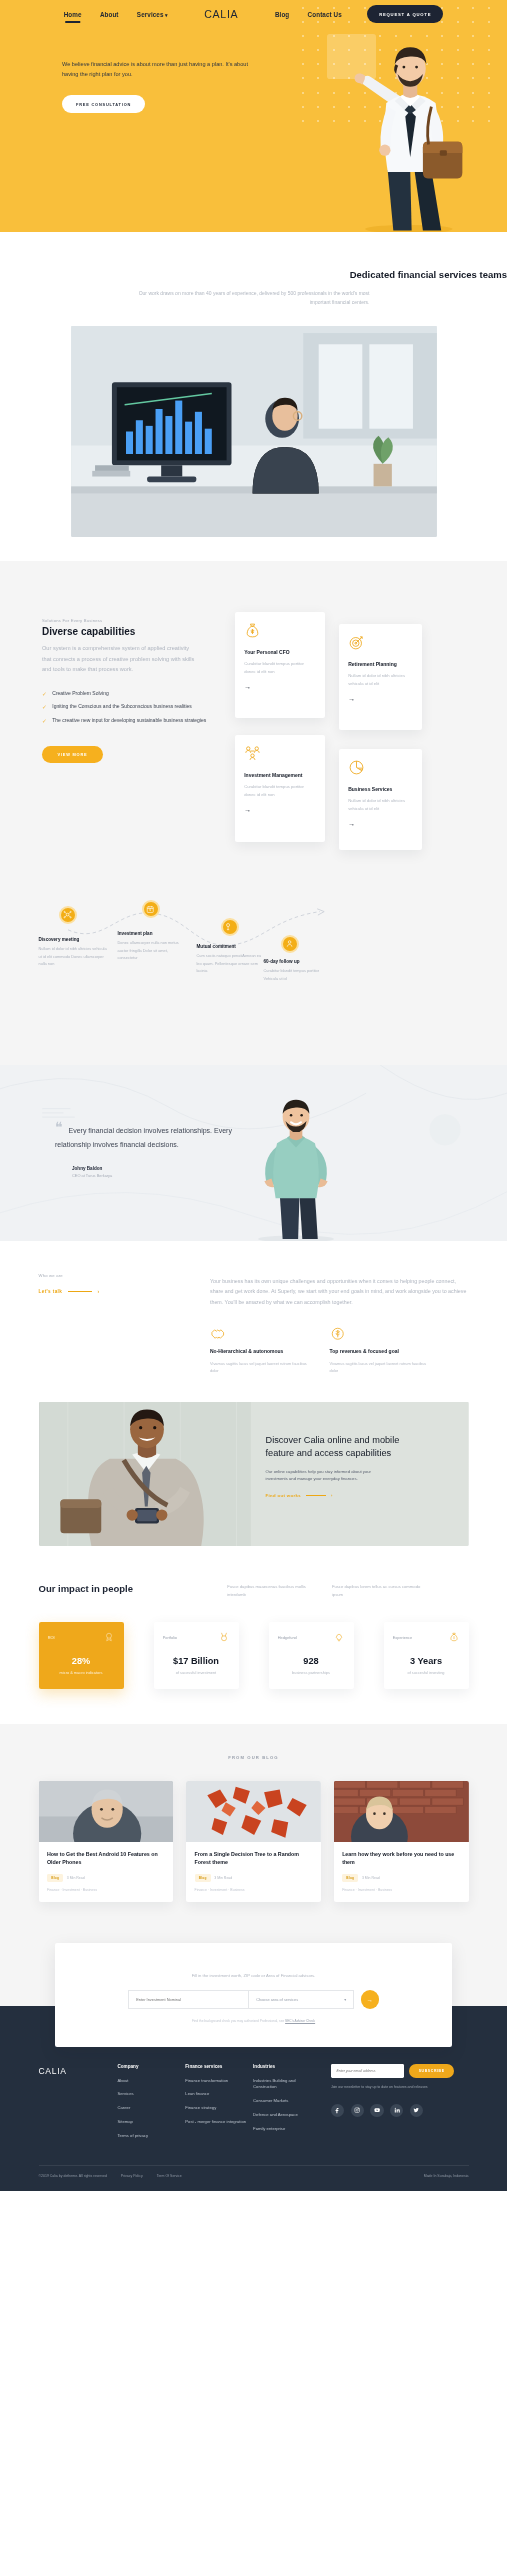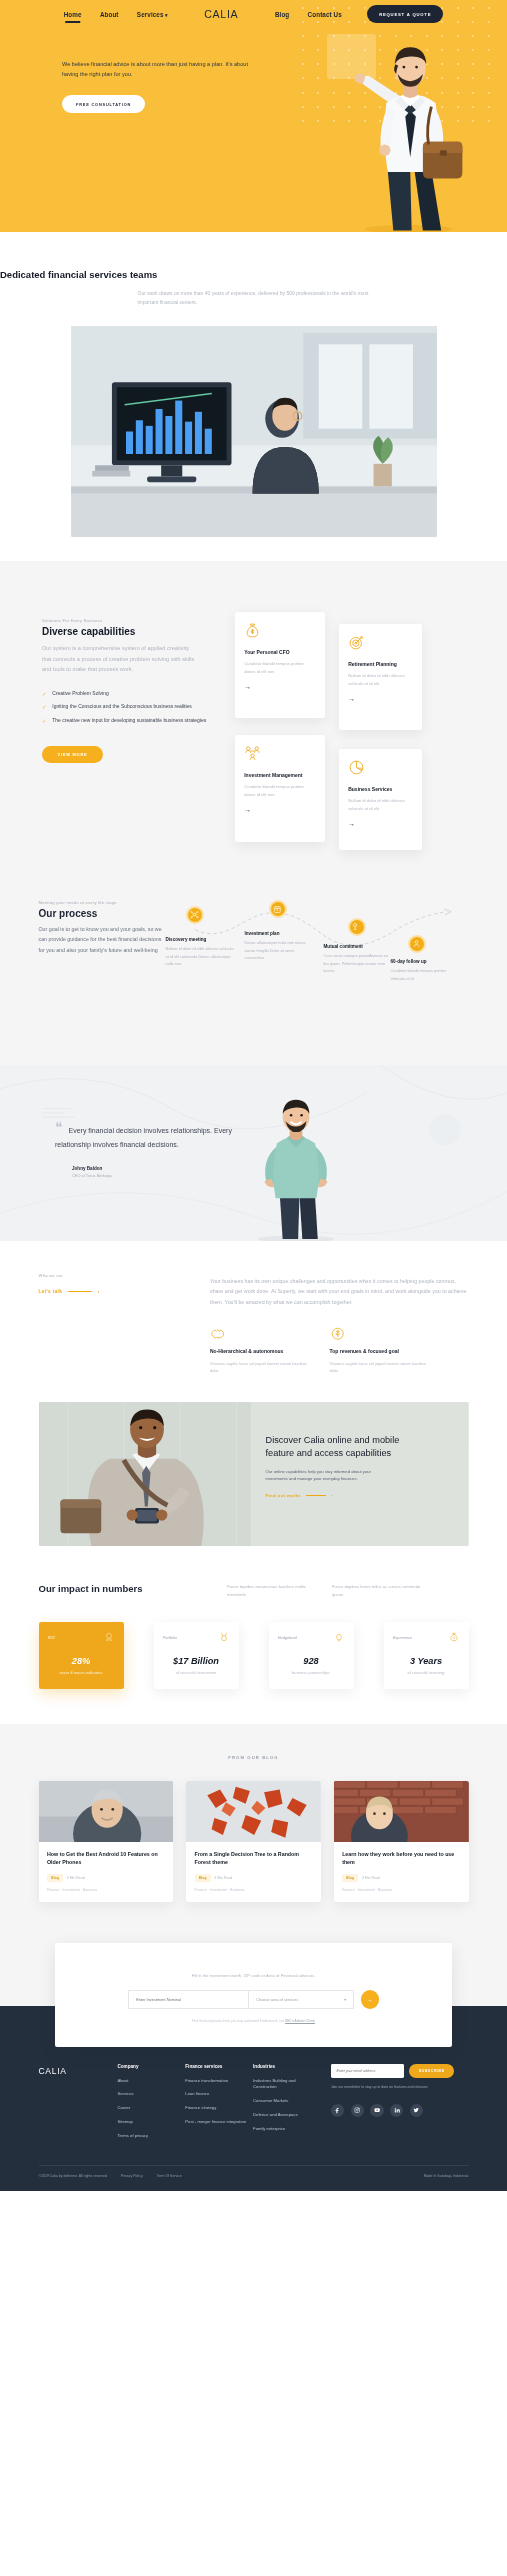--- a/index.html
+++ b/index.html
@@ -53,21 +53,21 @@
     position: absolute; right: 131px; top: 34px; width: 49px; height: 45px;
     background: rgba(255,255,255,.22); border-radius: 2.8px; z-index: 1;
   }
   .hero-person {
     position: absolute; right: 39px; bottom: 0; width: 124px; height: 196px; z-index: 4;
   }
   .eyebrow { font-size: 4.2px; color: #a7adb8; letter-spacing: 0.2px; }
   .eyebrow-caps { font-size: 4.2px; color: #9aa1ad; letter-spacing: 1.1px; font-weight: 700; text-transform: uppercase; }
 
   
-  .teams { padding: 37px 0 0; text-align: left; background: #fff; }
+  .teams { padding: 37px 0 0; text-align: right; background: #fff; }
   .teams h2 { font-size: 9.5px; font-weight: 700; color: #141a26; }
   .teams p { font-size: 5px; color: #b0b6c0; line-height: 1.85; margin: 9.2px auto 0; width: 232px; }
   .teams-photo {
     width: 366px; height: 211px; margin: 18.3px auto 0; border-radius: 1.4px;
     position: relative; overflow: hidden; background: #dfe3e6;
   }
 
   
   .caps { background: #f5f5f5; padding: 44px 0 41px; position: relative; margin-top: 24px; }
   .caps-wrap { width: 423px; margin: 0 auto; display: flex; }
@@ -149,21 +149,21 @@
   .find-out { margin-top: 10px; font-size: 4.2px; font-weight: 700; color: #eda713; letter-spacing: 0.4px; display: flex; align-items: center; gap: 5px; }
   .find-out .ln { width: 20px; height: 0.7px; background: #eda713; }
   .disc-person { position: absolute; left: 20px; bottom: 0; width: 176px; height: 138px; }
 
   
   .impact { padding: 37px 0 35px; background: #fff; }
   .impact-wrap { width: 430px; margin: 0 auto; }
   .impact-head { display: flex; align-items: flex-start; }
   .impact-head h2 { font-size: 9.5px; font-weight: 700; width: 176px; }
   .impact-head .col { font-size: 4.2px; color: #b0b6c0; line-height: 1.85; width: 92px; margin-left: 12.7px; }
-  .stat-row { display: flex; gap: 30px; margin-top: 24px; font-style: italic; }
+  .stat-row { display: flex; gap: 30px; margin-top: 24px; }
   .stat {
     flex: 1; background: #fff; border-radius: 2.1px; padding: 9.2px 9.2px 11.3px;
     box-shadow: 0 3.5px 12.7px rgba(20,26,38,.07); text-align: center; position: relative;
   }
   .stat.hl { background: #efa81b; box-shadow: 0 5px 14px rgba(239,168,27,.3); }
   .stat-top { display: flex; justify-content: space-between; align-items: center; }
   .stat-label { font-size: 3.9px; color: #9aa1ad; font-weight: 400; }
   .stat.hl .stat-label { color: #fff7e6; }
   .stat-val { font-size: 9.2px; font-weight: 700; color: #141a26; margin-top: 12.7px; }
   .stat.hl .stat-val { color: #fff; }
@@ -551,25 +551,20 @@
           <h4>Business Services</h4>
           <p>Nullam id dolor id nibh ultricies vehicula ut id elit</p>
           <span class="arrow">→</span>
         </div>
       </div>
     </div>
   </section>
 
   <section class="process">
     <div class="process-wrap">
-      <div class="proc-left">
-        <div class="eyebrow">Meeting your needs at every life stage</div>
-        <h2>Our process</h2>
-        <p>Our goal is to get to know you and your goals, so we can provide guidance for the best financial decisions for you and also your family's future and well-being</p>
-      </div>
 
       <div class="proc-steps">
         <svg width="296" height="49" style="position:absolute;left:0;top:5.6px" viewBox="0 0 420 70">
           <path d="M40 34 C 90 56, 110 6, 158 10 C 208 14, 222 58, 268 56 C 316 54, 330 18, 400 8" stroke="#c9ced6" stroke-width="1.2" stroke-dasharray="5 4" fill="none"></path>
           <path d="M396 4 l10 4 l-9 5" stroke="#c9ced6" stroke-width="1.2" fill="none"></path>
         </svg>
 
         <div class="badge" style="left:20px;top:5.6px">
           <span>
             <svg width="9.2" height="9.2" viewBox="0 0 24 24" fill="none" stroke="#fff" stroke-width="1.6">
@@ -757,21 +752,21 @@
         <span>Find out works</span>
         <span class="ln"></span>
         <span>›</span>
       </div>
     </div>
   </section>
 
   <section class="impact">
     <div class="impact-wrap">
       <div class="impact-head">
-        <h2>Our impact in numbers</h2>
+        <h2>Our impact in people</h2>
         <div class="col">Fusce dapibus maaecenas faucibus mollis interdumb</div>
         <div class="col">Fusce dapibus lorem tellus ac cursus commodo ipsum</div>
       </div>
       <div class="stat-row">
 
         <div class="stat hl">
           <div class="stat-top">
             <span class="stat-label">ROI</span>
             <span>
               <svg width="10" height="10" viewBox="0 0 24 24" fill="none" stroke="#fde6b8" stroke-width="1.4">

